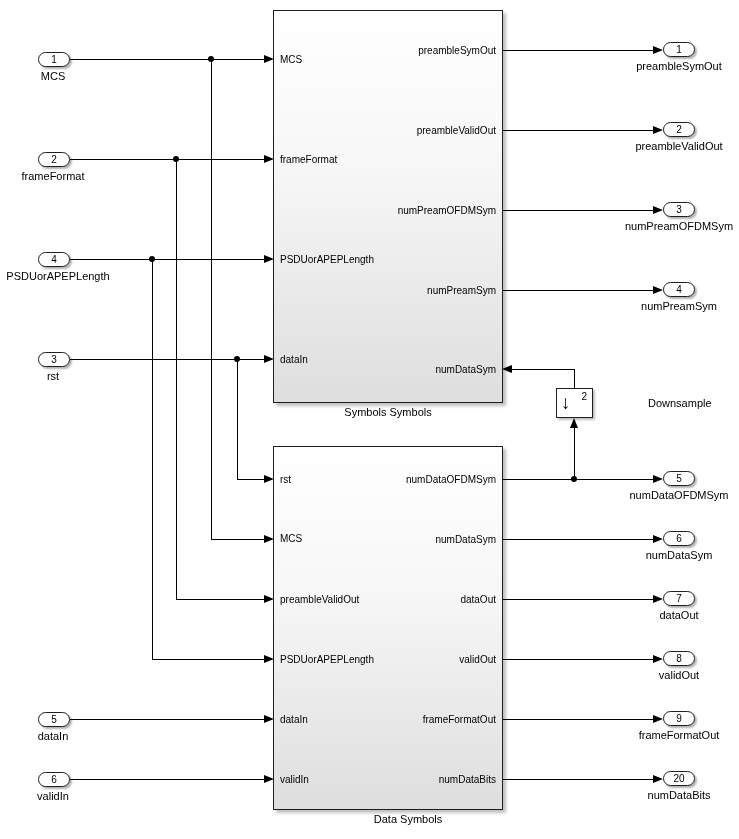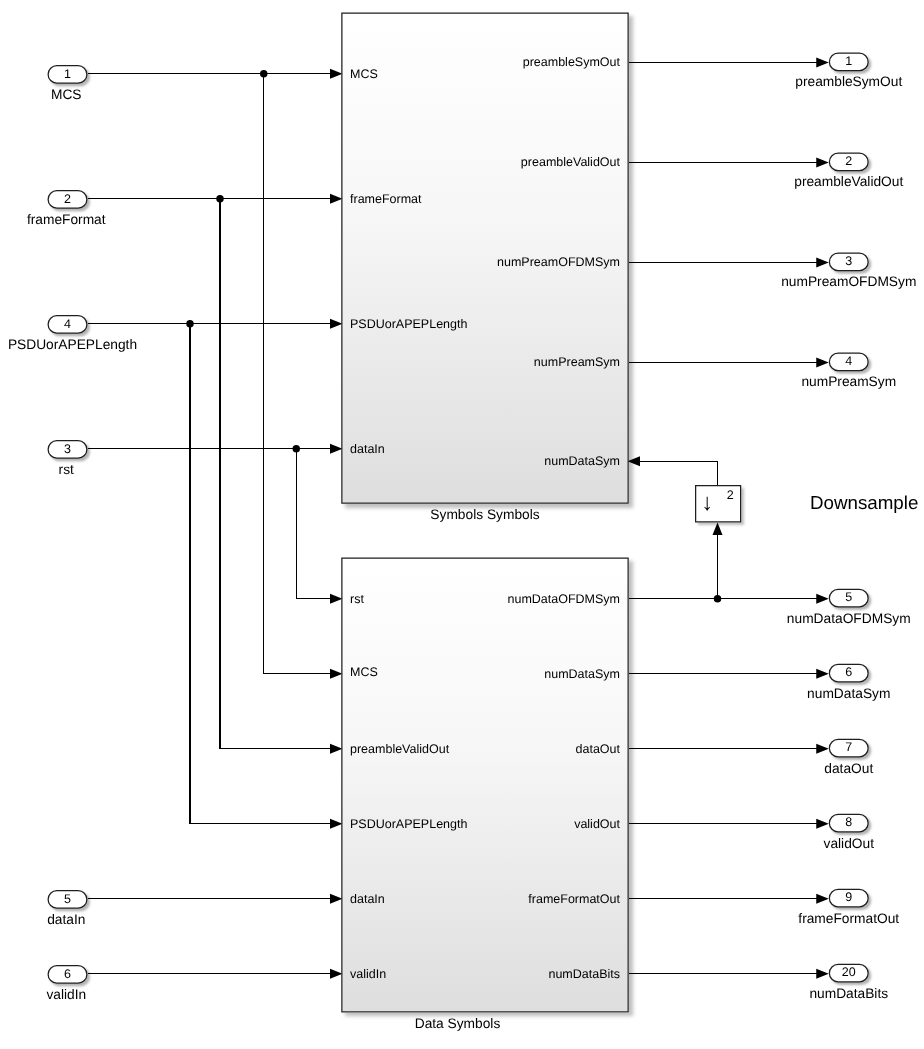--- a/index.html
+++ b/index.html
@@ -79,21 +79,21 @@
   .ds-factor {
     position: absolute;
     right: 5px; top: 3px;
     font-size: 10px;
     line-height: 10px;
   }
   .ds-label {
     position: absolute;
     left: 600px; top: 403px;
     transform: translateY(-50%);
-    font-size: 15px;
+    font-size: 11px;
     white-space: nowrap;
     padding-left: 48px;
   }
 </style>
 </head>
 <body>
 
 <div class="canvas">
 
   <svg class="wiring">
@@ -246,21 +246,21 @@
     <span class="pin left" style="top:213px">PSDUorAPEPLength</span>
     <span class="pin left" style="top:273px">dataIn</span>
     <span class="pin left" style="top:333px">validIn</span>
     <span class="pin right" style="top:33px">numDataOFDMSym</span>
     <span class="pin right" style="top:93px">numDataSym</span>
     <span class="pin right" style="top:153px">dataOut</span>
     <span class="pin right" style="top:213px">validOut</span>
     <span class="pin right" style="top:273px">frameFormatOut</span>
     <span class="pin right" style="top:333px">numDataBits</span>
   </div>
-  <div class="caption" style="left:366px;top:813px">Data Symbols</div>
+  <div class="caption" style="left:408px;top:813px">Data Symbols</div>
 
   <div class="ds-block">
     <span class="ds-arrow">↓</span>
     <span class="ds-factor">2</span>
   </div>
   <div class="ds-label">Downsample</div>
 
   <div class="ioport" style="left:663px;top:42px">
       <span class="pnum">1</span>
     </div>

